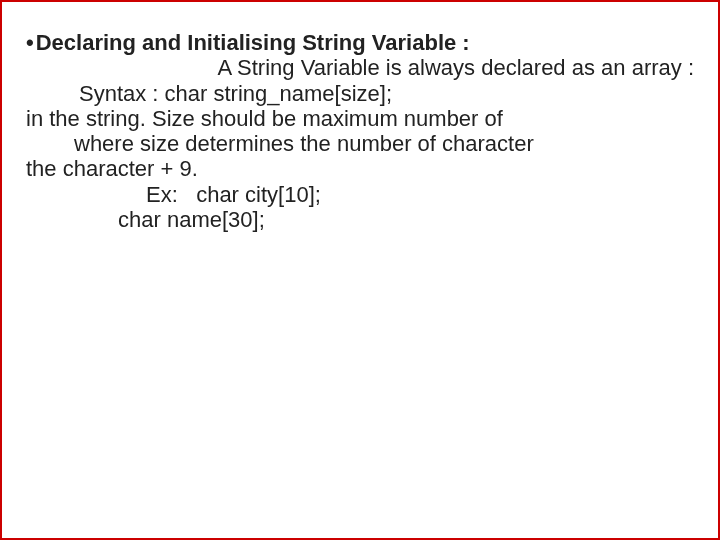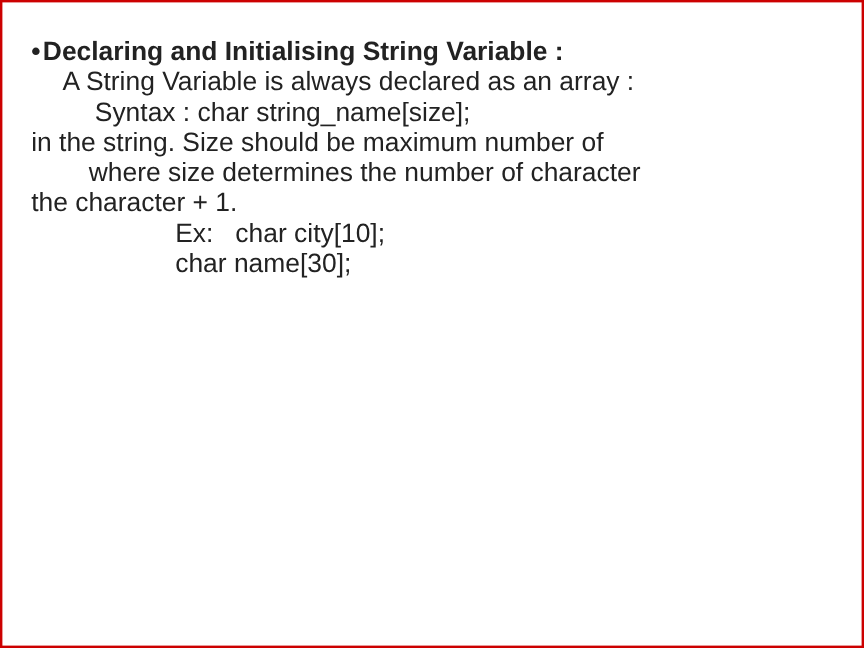--- a/index.html
+++ b/index.html
@@ -23,26 +23,26 @@
     font-weight: bold;
   }
   .heading-line {
     display: flex;
     align-items: flex-start;
   }
   .bullet {
     font-weight: bold;
     margin-right: 2px;
   }
-  .indent-1 { margin-left: 26px; }
+  .indent-1 { margin-left: 14px; text-align: right; }
   .indent-2 { margin-left: 53px; }
   .indent-3 { margin-left: 48px; }
   .indent-0 { margin-left: 0px; }
   .indent-ex { margin-left: 120px; }
-  .indent-ex2 { margin-left: 120px; }
+  .indent-ex2 { margin-left: 92px; }
   .line { display: block; }
   .nowrap { white-space: nowrap; }
 </style>
 </head>
 <body>
 
 <div class="content">
 
   <div class="heading-line nowrap">
     <span class="bullet">•</span>
@@ -50,21 +50,21 @@
   </div>
 
   <span class="line indent-1 nowrap">A String Variable is always declared as an array :</span>
 
   <span class="line indent-2 nowrap">Syntax : char string_name[size];</span>
 
   <span class="line indent-0 nowrap">in the string. Size should be maximum number of</span>
 
   <span class="line indent-3 nowrap">where size determines the number of character</span>
 
-  <span class="line indent-0 nowrap">the character + 1.</span>
+  <span class="line indent-0 nowrap">the character + 9.</span>
 
   <span class="line indent-ex nowrap">
     <span>Ex:</span>&nbsp;&nbsp;
     <span>char city[10];</span>
   </span>
 
   <span class="line indent-ex2 nowrap">char name[30];</span>
 
 </div>
 

